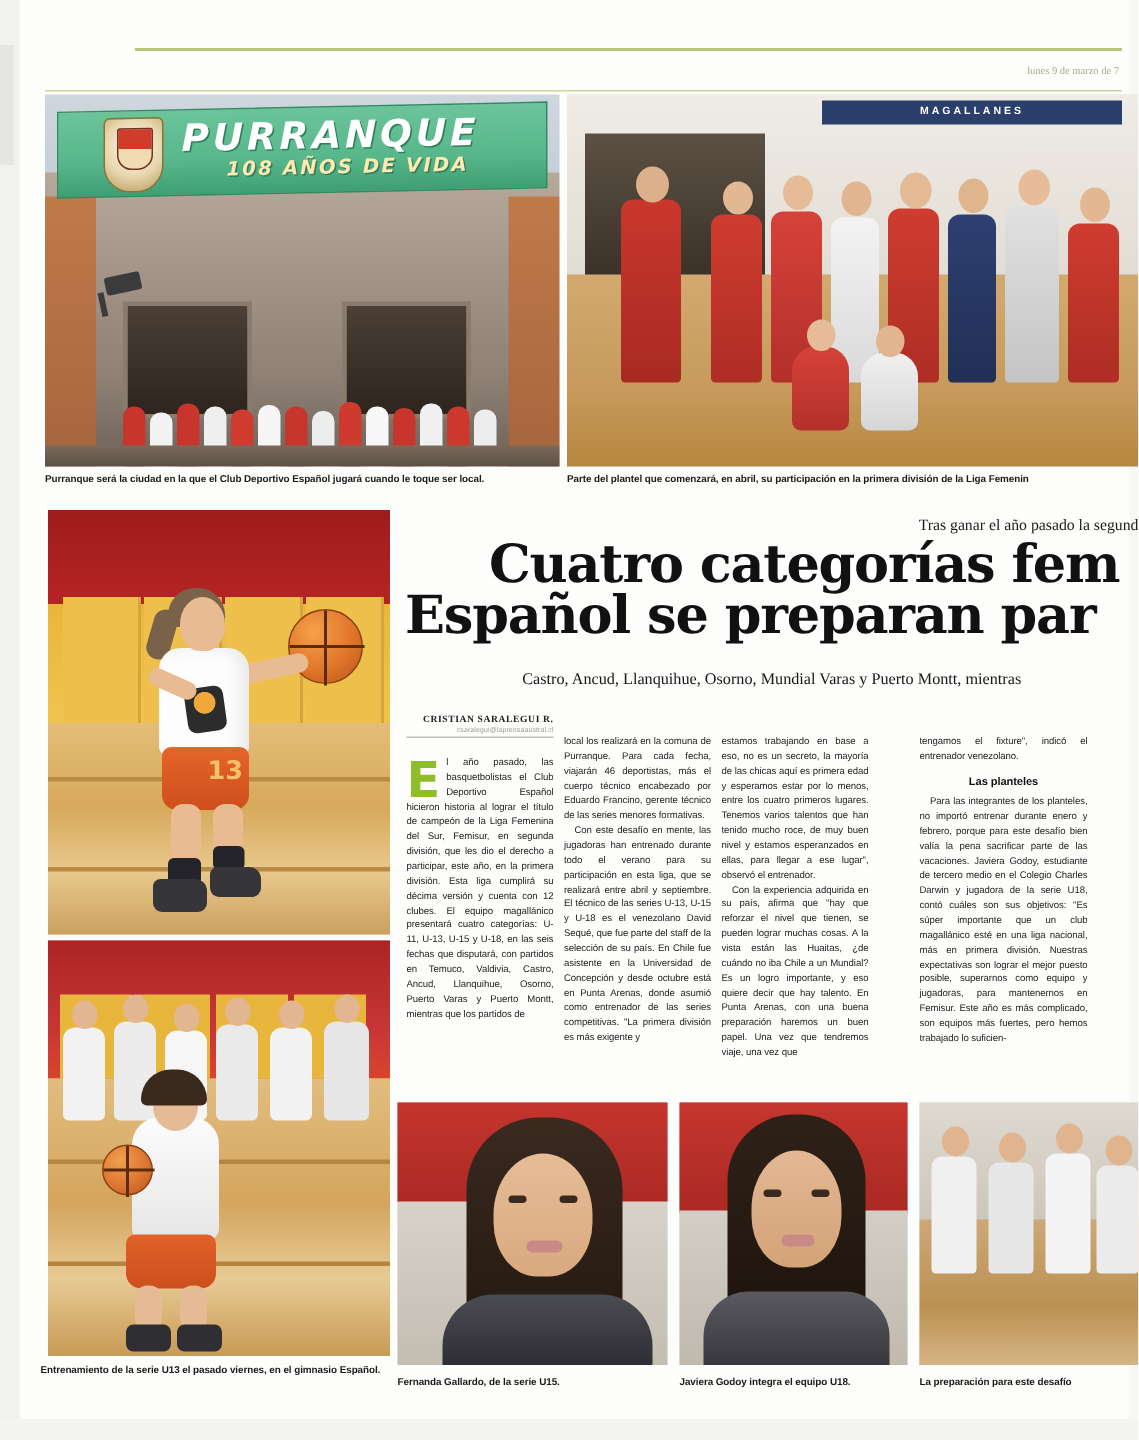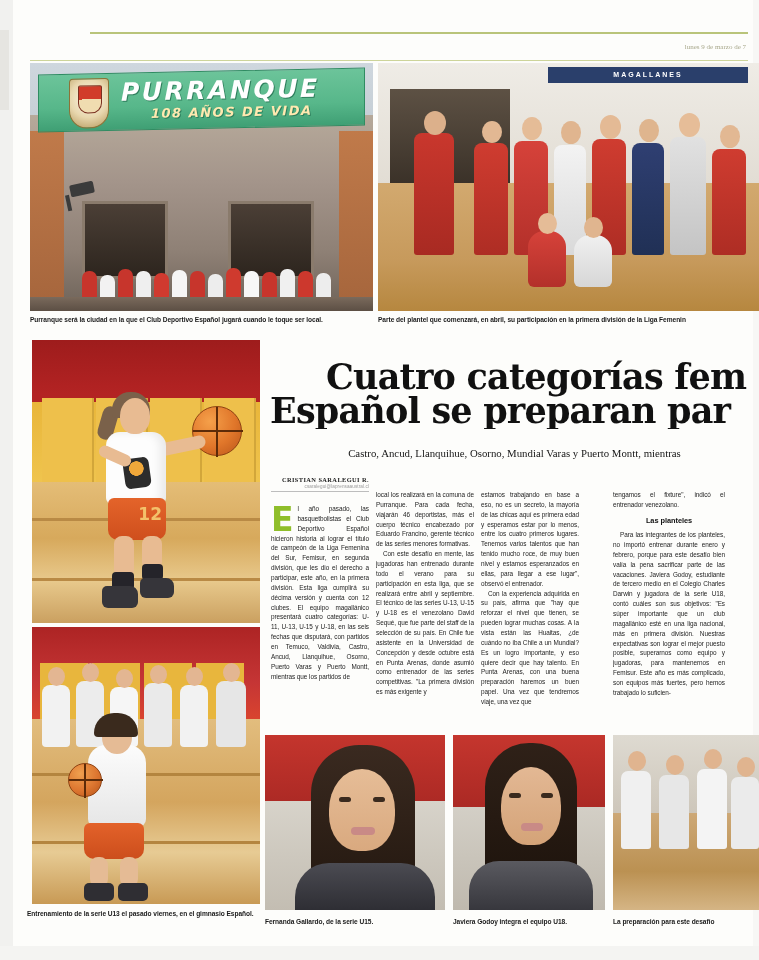--- a/index.html
+++ b/index.html
@@ -510,20 +510,21 @@
     <div class="pl-figure" style="left:334px; top:86px; width:34px; height:106px; background:linear-gradient(#cf3c30,#ae2d24);"></div>
     <div class="pl-head" style="left:342px; top:62px; width:20px; height:23px; background:#e2b893;"></div>
 
     <div class="pl-figure" style="left:150px; top:168px; width:38px; height:56px; background:linear-gradient(#d6423a,#b3302a); border-radius:16px 16px 6px 6px;"></div>
     <div class="pl-head" style="left:160px; top:150px; width:19px; height:21px; background:#e5bc97;"></div>
     <div class="pl-figure" style="left:196px; top:172px; width:38px; height:52px; background:linear-gradient(#f0f0f0,#d6d6d6); border-radius:16px 16px 6px 6px;"></div>
     <div class="pl-head" style="left:206px; top:154px; width:19px; height:21px; background:#e0b58f;"></div>
   </div>
   <div class="caption" id="caption-plantel">Parte del plantel que comenzará, en abril, su participación en la primera división de la Liga Femenin</div>
 
+  <div class="kicker">Tras ganar el año pasado la segund</div>
 
   <div class="headline">
     <span class="hl-1">Cuatro categorías fem</span>
     <span class="hl-2">Español se preparan par</span>
   </div>
 
   <div class="standfirst">
     <span class="sf-line">Castro, Ancud, Llanquihue, Osorno, Mundial Varas y Puerto Montt, mientras</span>
   </div>
 
@@ -567,21 +568,21 @@
     <div class="gb-ball"></div>
     <div class="gb-ponytail"></div>
     <div class="gb-arm"></div>
     <div class="gb-player-shirt">
       <div class="gb-logo"></div>
     </div>
     <div class="gb-arm2"></div>
     <div class="gb-hair"></div>
     <div class="gb-head"></div>
     <div class="gb-shorts">
-      <div class="gb-num">12</div>
+      <div class="gb-num">13</div>
     </div>
     <div class="gb-leg" style="left:82px;  top:196px; width:20px; height:42px;"></div>
     <div class="gb-leg" style="left:110px; top:196px; width:20px; height:34px;"></div>
     <div class="gb-sock" style="left:80px;  top:232px; width:22px; height:18px;"></div>
     <div class="gb-sock" style="left:110px; top:224px; width:21px; height:16px;"></div>
     <div class="gb-shoe" style="left:70px;  top:246px; width:36px; height:22px;"></div>
     <div class="gb-shoe" style="left:108px; top:238px; width:34px; height:20px;"></div>
   </div>
 
   <div class="photo" id="photo-u13">

